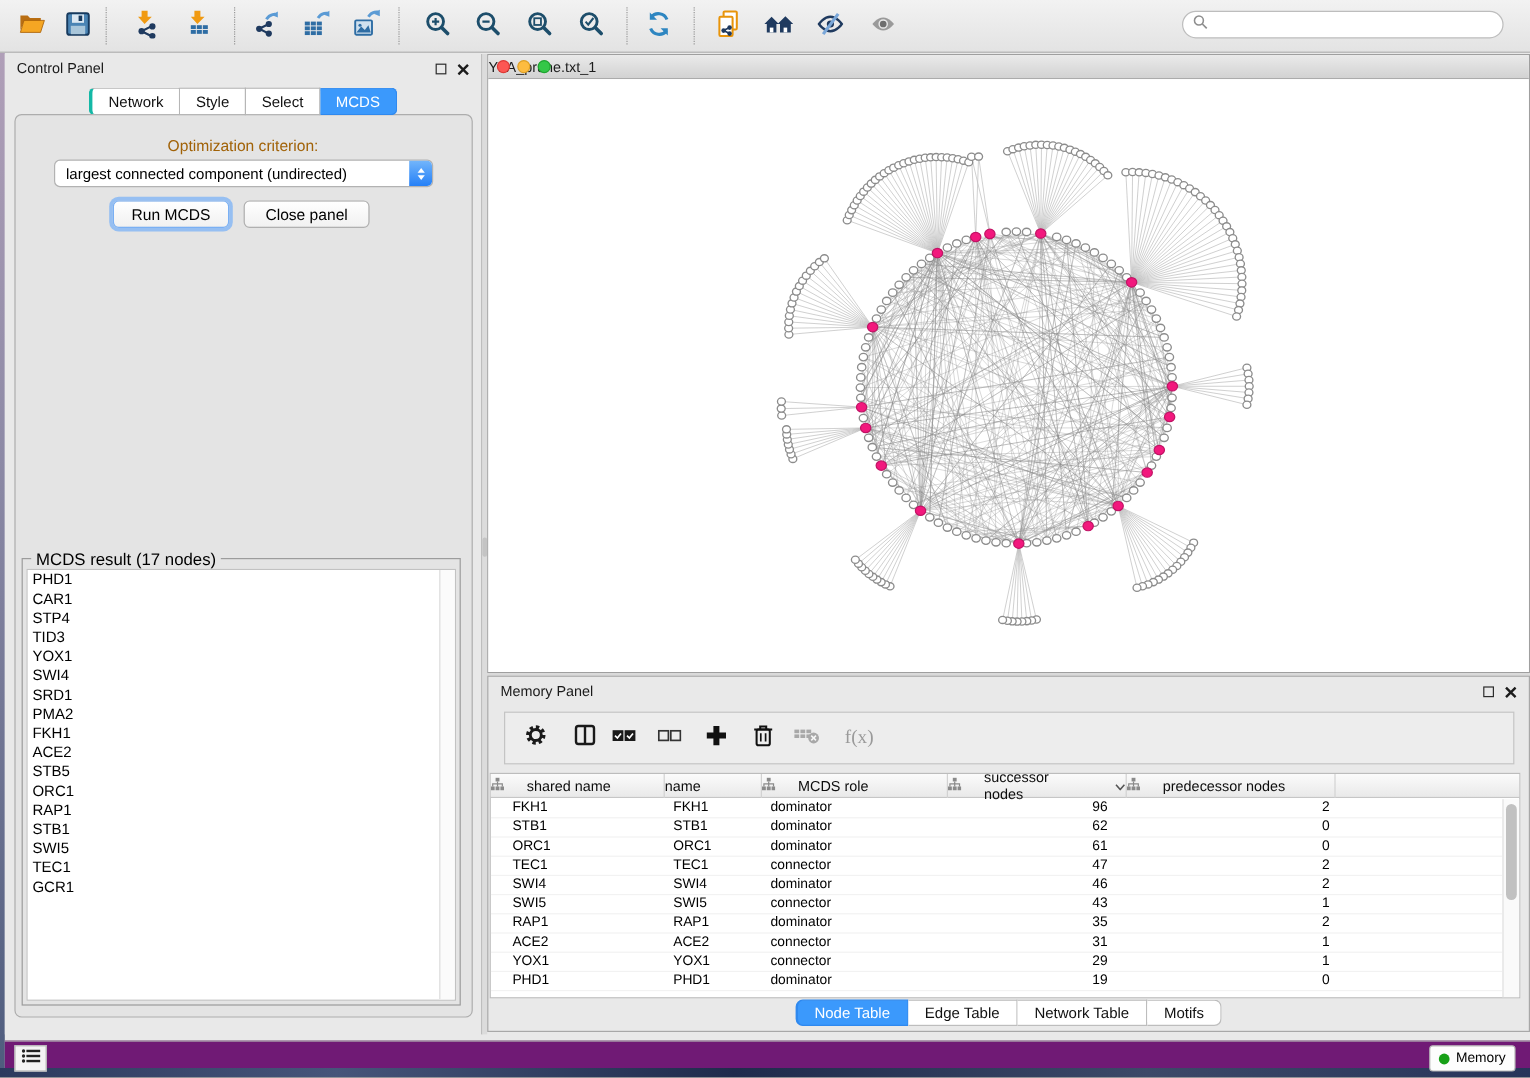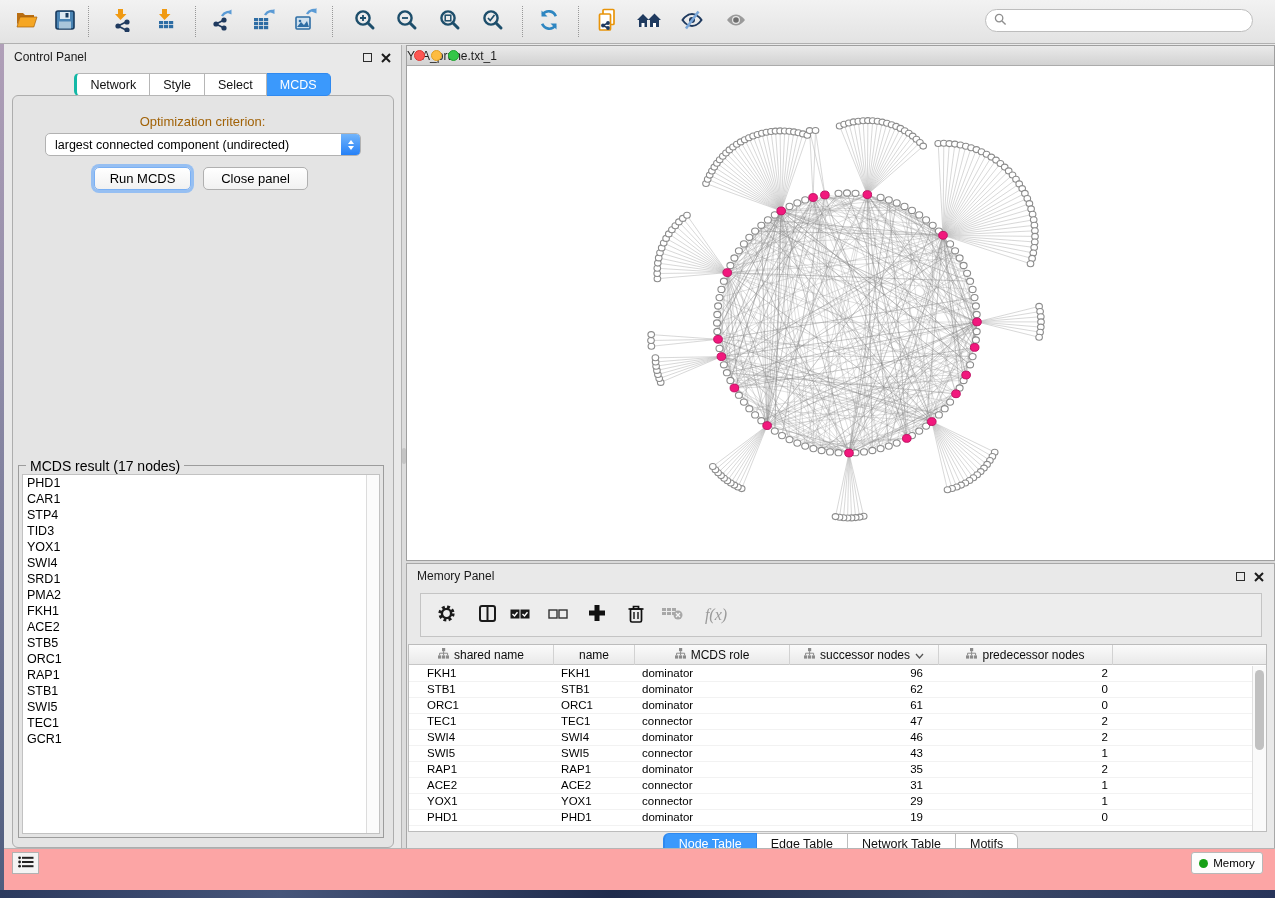--- a/index.html
+++ b/index.html
@@ -52,38 +52,38 @@
 .nw-canvas svg{display:block}
 .chord{stroke:#8f8f8f;stroke-width:.7;opacity:.4}
 .hubline{stroke:#7a7a7a;stroke-width:.8;opacity:.5}
 .fanline{stroke:#bdbdbd;stroke-width:.7;opacity:.85}
 .ringnode{fill:#fff;stroke:#8c8c8c;stroke-width:1.1}
 .hubnode{fill:#f2187d;stroke:#c11365;stroke-width:1}
 
 .tpanel{position:absolute;left:406px;top:563px;right:0;height:297px;background:#e9e9e9;border:1px solid #a8a8a8}
 .tp-toolbar{position:absolute;left:13px;right:12px;top:29px;height:44px;background:#ededed;border:1px solid #c4c4c4;display:flex;align-items:center;padding-left:7px}
 .tbicon{width:22px;height:22px;display:flex;align-items:center;justify-content:center}
-.fx{font-family:"Liberation Serif",serif;font-style:italic;font-size:16px;color:#9a9a9a}
+.fx{font-family:"Liberation Serif",serif;font-size:16px;color:#9a9a9a}
 .tp-table{position:absolute;left:1px;width:859px;top:80px;height:188px;background:#fff;border:1px solid #bcbcbc}
 .thead{position:relative;height:20px;background:linear-gradient(#fbfbfb,#e9e9e9);border-bottom:1px solid #c6c6c6;font-size:12px;color:#0c0c0c}
-.th{position:absolute;top:0;height:20px;display:flex;align-items:center;justify-content:center;gap:5px;border-right:1px solid #d2d2d2}
+.th{position:absolute;top:0;height:20px;display:flex;align-items:center;gap:19px;border-right:1px solid #d2d2d2}
 .rows{position:absolute;left:0;right:14px;top:21px;bottom:0;overflow:hidden}
 .tr{display:flex;height:16px;line-height:15px;font-size:11.5px;color:#000;border-bottom:1px solid #f2f2f2}
 .td{white-space:nowrap;overflow:hidden}
 .td1{width:145px;padding-left:18px}.td2{width:81px;padding-left:7px}.td3{width:155px;padding-left:7px}
 .td4{width:149px;text-align:right;padding-right:16px}.td5{width:174px;text-align:right;padding-right:5px}
 .vscroll{position:absolute;right:0;top:21px;bottom:0;width:14px;background:#fafafa;border-left:1px solid #e0e0e0}
 .vthumb{position:absolute;left:2px;right:2px;top:4px;height:80px;background:#c1c1c1;border-radius:5px}
 .tp-tabs{position:absolute;left:0;right:0;bottom:4px;display:flex;justify-content:center}
 .tseg{font-size:12.5px;height:22px;display:flex;align-items:center;padding:0 14px;background:#fff;border:1px solid #bdbdbd;border-left:none;color:#111}
 .tseg:first-child{border-left:2px solid #4c1d95;border-radius:6px 0 0 6px}
 .tseg:last-child{border-radius:0 6px 6px 0}
 .tseg.active{background:#3b99fc;border-color:#2f89ef;color:#fff}
 
-.statusbar{position:absolute;left:4px;right:0;bottom:8px;height:42px;background:#fca5a5;border-top:1px solid #b5b5b5}
+.statusbar{position:absolute;left:4px;right:0;bottom:8px;height:23px;background:#701a75;border-top:1px solid #b5b5b5}
 .hamb{position:absolute;left:8px;top:3px;width:27px;height:22px;background:#f4f4f4;border:1px solid #b2b2b2;display:flex;align-items:center;justify-content:center}
 .membtn{position:absolute;right:12px;top:3px;width:72px;height:22px;background:#fdfdfd;border:1px solid #b8b8b8;border-radius:3px;display:flex;align-items:center;justify-content:center;gap:5px;font-size:11.5px;color:#000}
 .memdot{width:9px;height:9px;border-radius:50%;background:#17a017}
 </style>
 </head>
 <body>
 
 <div class="screen">
   <div class="desk-left"></div>
   <div class="desk-bottom"></div>

